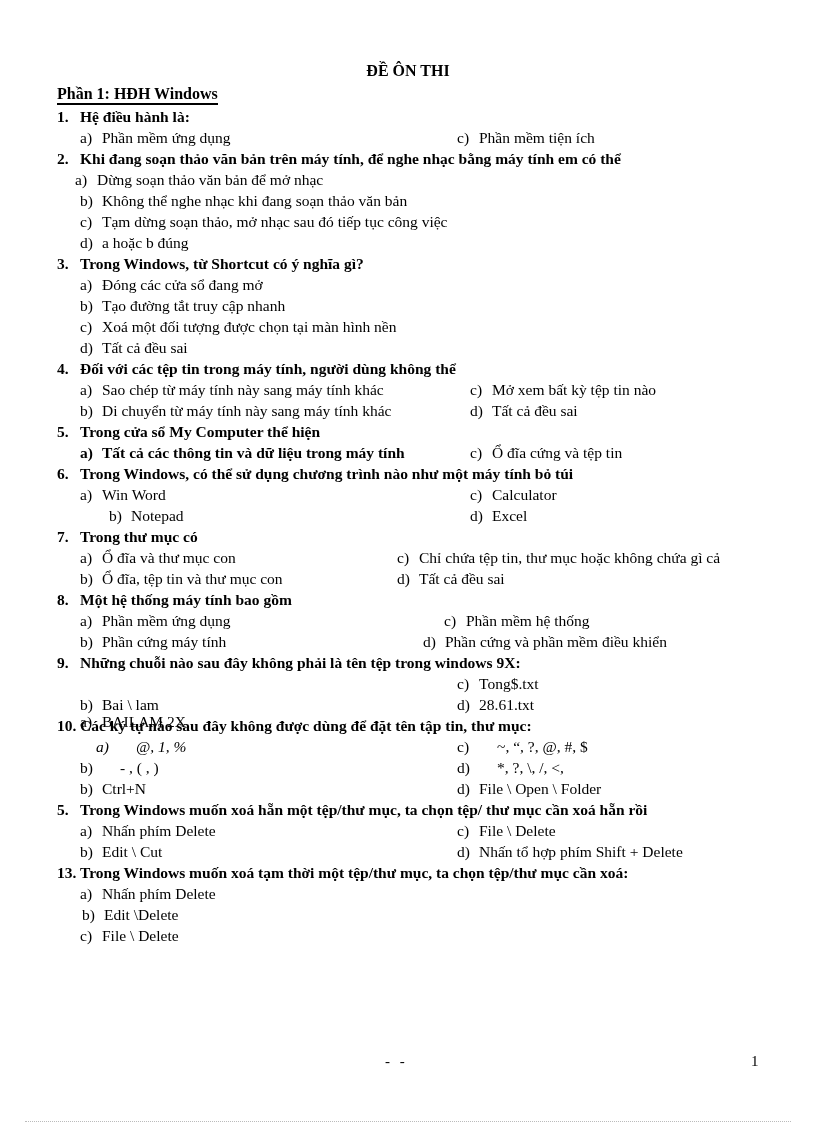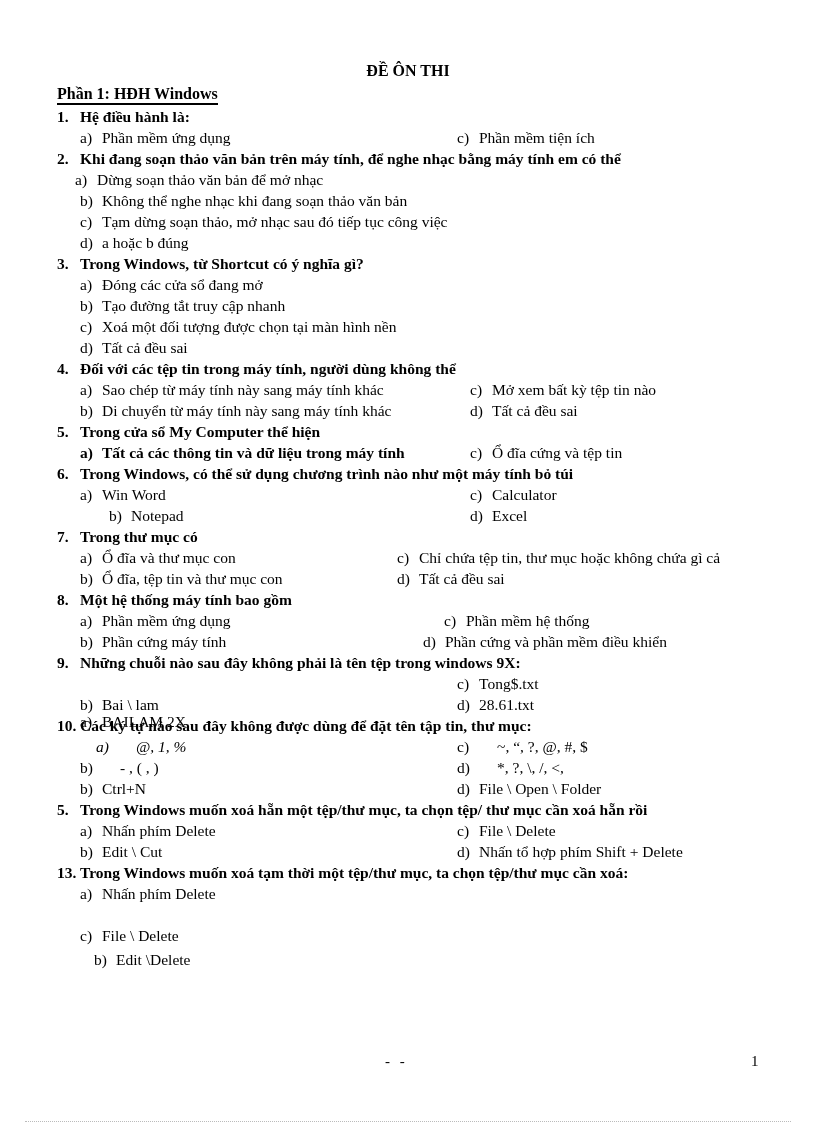--- a/index.html
+++ b/index.html
@@ -165,21 +165,21 @@
         <span class="opt" style="left: 400px;"><span class="lbl">d)</span><span>Nhấn tổ hợp phím Shift + Delete</span></span>
       </div>
       <div class="q">
         <span class="num">13.</span>
         <span>Trong Windows muốn xoá tạm thời một tệp/thư mục, ta chọn tệp/thư mục cần xoá:</span>
       </div>
       <div class="row">
         <span class="opt" style="left: 23px;"><span class="lbl">a)</span><span>Nhấn phím Delete</span></span>
       </div>
       <div class="row">
-        <span class="opt" style="left: 37px; margin-top: 45px;"><span class="lbl">b)</span><span>Edit \Delete</span></span>
+        <span class="opt" style="left: 25px;"><span class="lbl">b)</span><span>Edit \Delete</span></span>
       </div>
       <div class="row">
         <span class="opt" style="left: 23px;"><span class="lbl">c)</span><span>File \ Delete</span></span>
       </div>
     </div>
   <div class="footer-dash">- -</div>
   <div class="footer-page">1</div>
   <div class="dotline"></div>
 </div>
 

